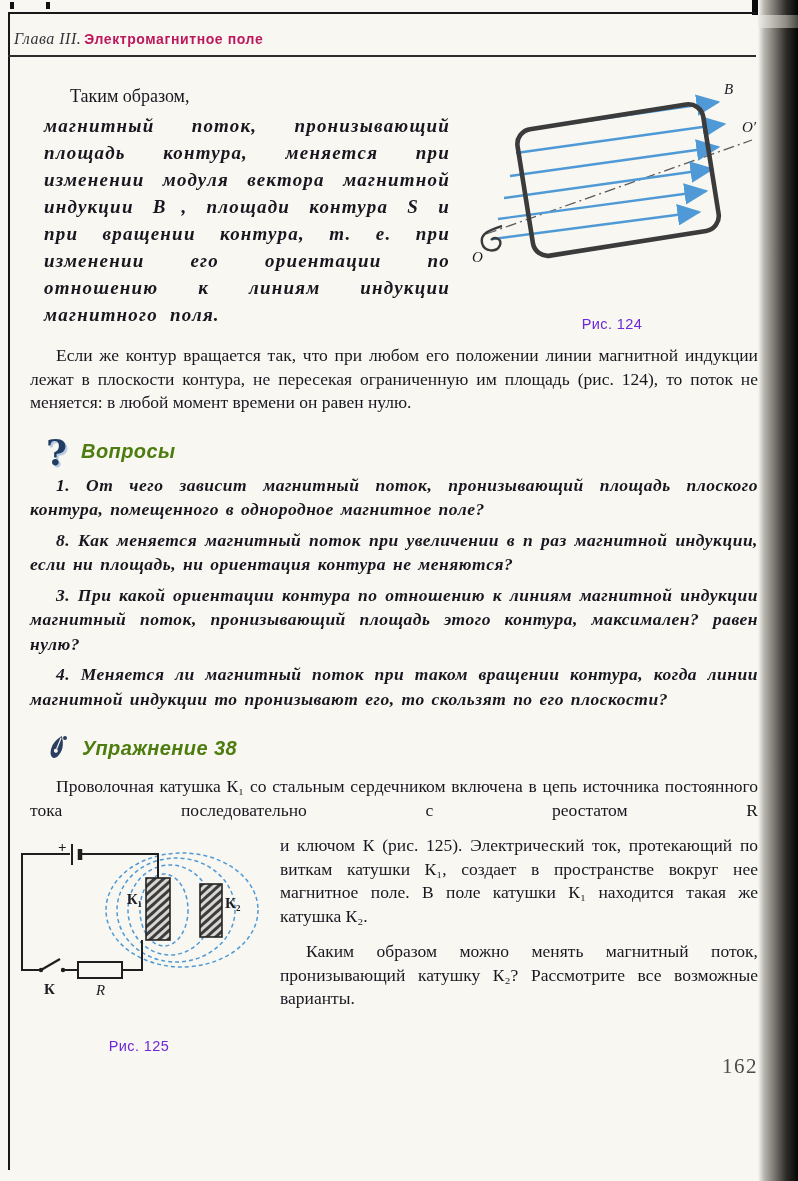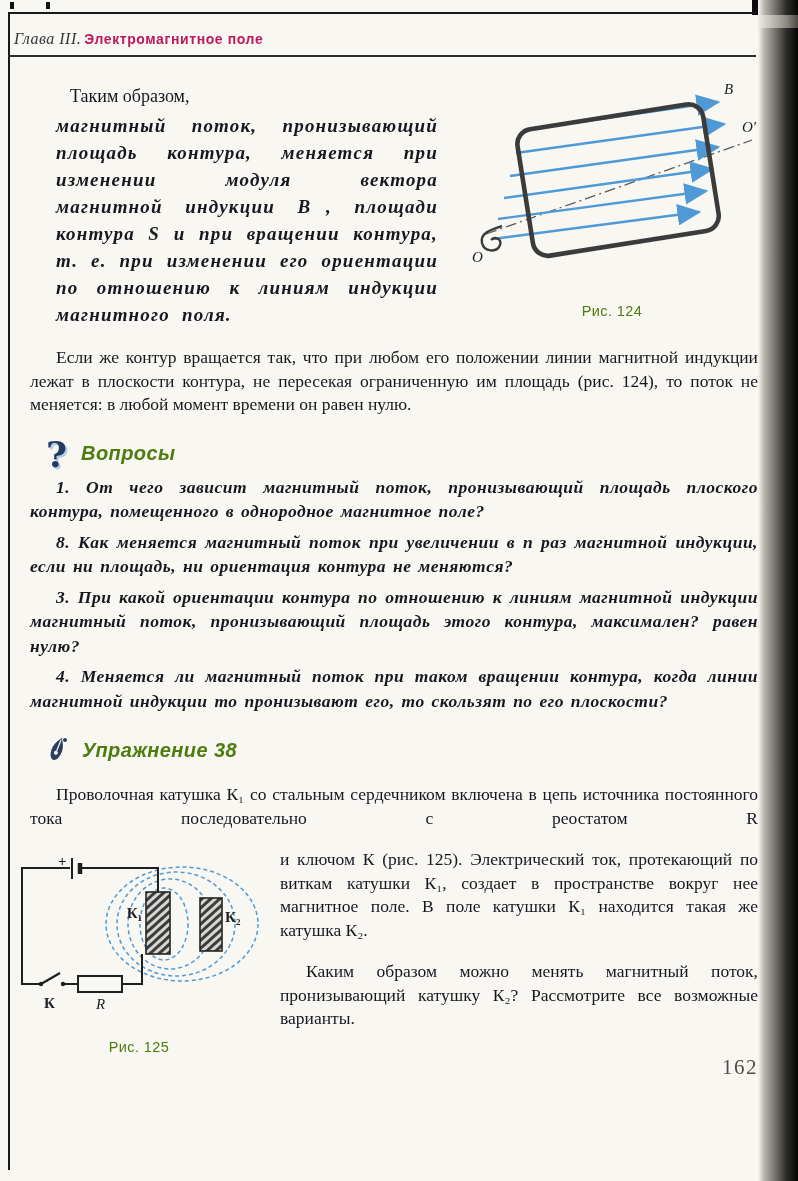--- a/index.html
+++ b/index.html
@@ -31,31 +31,31 @@
     color:#be185d; letter-spacing:0.6px; }
 
   .content { position:absolute; left:30px; top:70px; width:728px; }
 
   
   .intro-row { display:flex; gap:16px; }
   .intro-text { width:432px; padding-left:14px; box-sizing:border-box; }
   .lead-p { font-size:18px; margin:16px 0 0; text-indent:26px; }
   .emphasis-p {
     font-weight:bold; font-style:italic; font-size:19px; line-height:27px;
-    letter-spacing:1.2px; word-spacing:6px; text-align:justify; margin:5px 12px 0;
+    letter-spacing:1.2px; word-spacing:6px; text-align:justify; margin:5px 0 0;
   }
 
   figure { margin:0; }
   .fig124 { width:292px; padding-top:10px; }
   .fig-caption {
-    text-align:center; color:#4d7c0f; font-family:"Liberation Sans",sans-serif;
-    font-size:14.5px; margin-top:3px; letter-spacing:0.4px;
-  }
-
-  .body-p { font-size:17.5px; line-height:23.5px; text-align:justify; text-indent:26px; margin:18px 0 0; }
+    text-align:center; color:#6d28d9; font-family:"Liberation Sans",sans-serif;
+    font-size:14.5px; margin-top:16px; letter-spacing:0.4px;
+  }
+
+  .body-p { font-size:17.5px; line-height:23.5px; text-align:justify; text-indent:26px; margin:12px 0 0; }
   .force-justify { text-align-last:justify; }
   .no-indent { text-indent:0; }
 
   .sec-header { display:flex; align-items:center; gap:14px; margin:22px 0 4px; padding-left:16px; }
   .q-glyph {
     font-family:"DejaVu Serif",serif; font-weight:bold; font-size:36px; line-height:30px;
     color:#223d63; text-shadow:2px 2px 0 #b9cbe2;
   }
   .sec-title {
     font-family:"Liberation Sans",sans-serif; font-style:italic; font-weight:bold;

